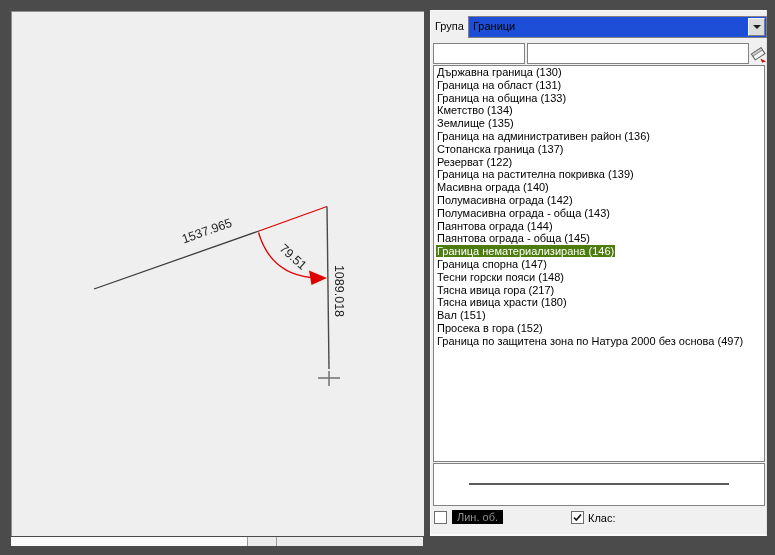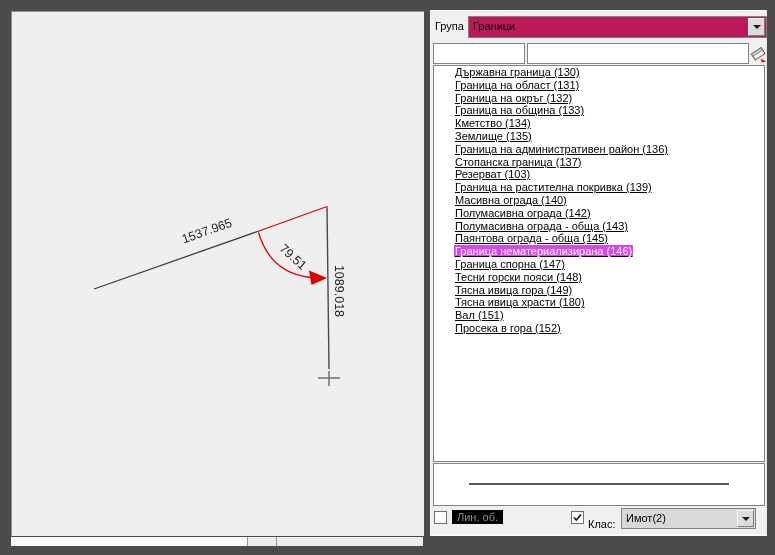--- a/index.html
+++ b/index.html
@@ -31,21 +31,21 @@
   .panel{
     position:absolute;left:430px;top:10px;width:337px;height:526px;
     background:#f0f0f0;
     border-left:1px solid #fafafa;border-top:1px solid #fafafa;
     border-bottom:2px solid #fafafa;border-right:1px solid #e3e3e3;
     box-sizing:border-box;
     font-size:11px;color:#000;
   }
   .grp-label{position:absolute;left:4px;top:9px;}
   .combo{
-    position:absolute;background:#be185d;border:1px solid #828282;box-sizing:border-box;
+    position:absolute;background:#1d4ed8;border:1px solid #828282;box-sizing:border-box;
   }
   .combo .val{position:absolute;left:4px;top:3px;white-space:nowrap;}
   .combo .btn{
     position:absolute;right:1px;top:1px;bottom:1px;width:17px;
     background:#dcdcdc;
     border-top:1px solid #f6f6f6;border-left:1px solid #f6f6f6;
     border-right:1px solid #7e7e7e;border-bottom:1px solid #7e7e7e;
     box-sizing:border-box;
   }
   .combo .btn .tri{
@@ -60,21 +60,21 @@
   }
   .txt1{left:2px;width:92px;}
   .txt2{left:96px;width:222px;}
   .iconbtn{position:absolute;left:319px;top:33px;width:18px;height:20px;cursor:pointer;}
   
   .listbox{
     position:absolute;left:2px;top:54px;width:332px;height:397px;
     background:#fff;border:1px solid #828282;box-sizing:border-box;
     overflow:hidden;
   }
-  .lb-item{height:12.8px;line-height:12.8px;white-space:nowrap;padding-left:20px;text-decoration:underline;}
+  .lb-item{height:12.8px;line-height:12.8px;white-space:nowrap;padding-left:2px;}
   .lb-item span{padding:0 1px;}
   
   .preview{
     position:absolute;left:2px;top:452px;width:332px;height:43px;
     background:#fff;border:1px solid #828282;box-sizing:border-box;
   }
   .preview .styleline{
     position:absolute;left:35px;top:19px;width:260px;height:0;
     border-top:2px solid #5a5a5a;
   }
@@ -82,21 +82,21 @@
   .cb{
     position:absolute;width:13px;height:13px;background:#fff;
     border:1px solid #6e6e6e;box-sizing:border-box;
   }
   .cb1{left:3px;top:500px;}
   .cb2{left:140px;top:500px;}
   .lbl-disabled{
     position:absolute;left:21px;top:499px;background:#000000;color:#8d8d8d;
     padding:1px 5px;
   }
-  .lbl-klas{position:absolute;left:157px;top:501px;margin-top:6px;}
+  .lbl-klas{position:absolute;left:157px;top:501px;}
   .combo2{left:190px;top:497px;width:135px;height:21px;background:#d9d9d9;}
 </style>
 </head>
 <body>
 
 <div class="canvas">
   <svg width="412" height="524" viewBox="0 0 412 524">
 
     <line x1="82" y1="277" x2="247" y2="219" stroke="#3d3d3d" stroke-width="1.3"></line>
     <line x1="247" y1="219" x2="315" y2="194.5" stroke="#e10000" stroke-width="1.3"></line>
@@ -140,55 +140,50 @@
         <rect x="2.5" y="6.5" width="11.5" height="7" fill="#f5f5f5" stroke="#555" stroke-width="1"></rect>
         <rect x="2.5" y="6.5" width="11.5" height="2.6" fill="#cfcfcf" stroke="#555" stroke-width="0.6"></rect>
       </g>
       <path d="M10.5 14.5 L16 17.5 L12 18.6 Z" fill="#d90000"></path>
     </svg>
   </span>
 
   <div class="listbox">
       <div class="lb-item"><span>Държавна граница (130)</span></div>
       <div class="lb-item"><span>Граница на област (131)</span></div>
-      <div class="lb-item"><span>Граница на окръг (132)</span></div>
       <div class="lb-item"><span>Граница на община (133)</span></div>
       <div class="lb-item"><span>Кметство (134)</span></div>
       <div class="lb-item"><span>Землище (135)</span></div>
       <div class="lb-item"><span>Граница на административен район (136)</span></div>
       <div class="lb-item"><span>Стопанска граница (137)</span></div>
-      <div class="lb-item"><span>Резерват (103)</span></div>
+      <div class="lb-item"><span>Резерват (122)</span></div>
       <div class="lb-item"><span>Граница на растителна покривка (139)</span></div>
       <div class="lb-item"><span>Масивна ограда (140)</span></div>
       <div class="lb-item"><span>Полумасивна ограда (142)</span></div>
       <div class="lb-item"><span>Полумасивна ограда - обща (143)</span></div>
+      <div class="lb-item"><span>Паянтова ограда (144)</span></div>
       <div class="lb-item"><span>Паянтова ограда - обща (145)</span></div>
-      <div class="lb-item"><span style="background: #d946ef; color: rgb(255, 255, 255);">Граница нематериализирана (146)</span></div>
+      <div class="lb-item"><span style="background: #4d7c0f; color: rgb(255, 255, 255);">Граница нематериализирана (146)</span></div>
       <div class="lb-item"><span>Граница спорна (147)</span></div>
       <div class="lb-item"><span>Тесни горски пояси (148)</span></div>
-      <div class="lb-item"><span>Тясна ивица гора (149)</span></div>
+      <div class="lb-item"><span>Тясна ивица гора (217)</span></div>
       <div class="lb-item"><span>Тясна ивица храсти (180)</span></div>
       <div class="lb-item"><span>Вал (151)</span></div>
       <div class="lb-item"><span>Просека в гора (152)</span></div>
+      <div class="lb-item"><span>Граница по защитена зона по Натура 2000 без основа (497)</span></div>
     </div>
 
   <div class="preview">
     <div class="styleline"></div>
   </div>
 
   <span class="cb cb1"></span>
   <span class="lbl-disabled">Лин. об.</span>
 
   <span class="cb cb2">
     <svg width="11" height="11" viewBox="0 0 11 11">
       <polyline points="2,5.5 4.3,8 9,2.5" fill="none" stroke="#1a1a1a" stroke-width="1.7"></polyline>
     </svg>
   </span>
   <span class="lbl-klas">Клас:</span>
 
-  <div class="combo combo2">
-    <span class="val">Имот(2)</span>
-    <span class="btn">
-        <span class="tri"></span>
-      </span>
-  </div>
 
 </div>
 
 </body></html>

